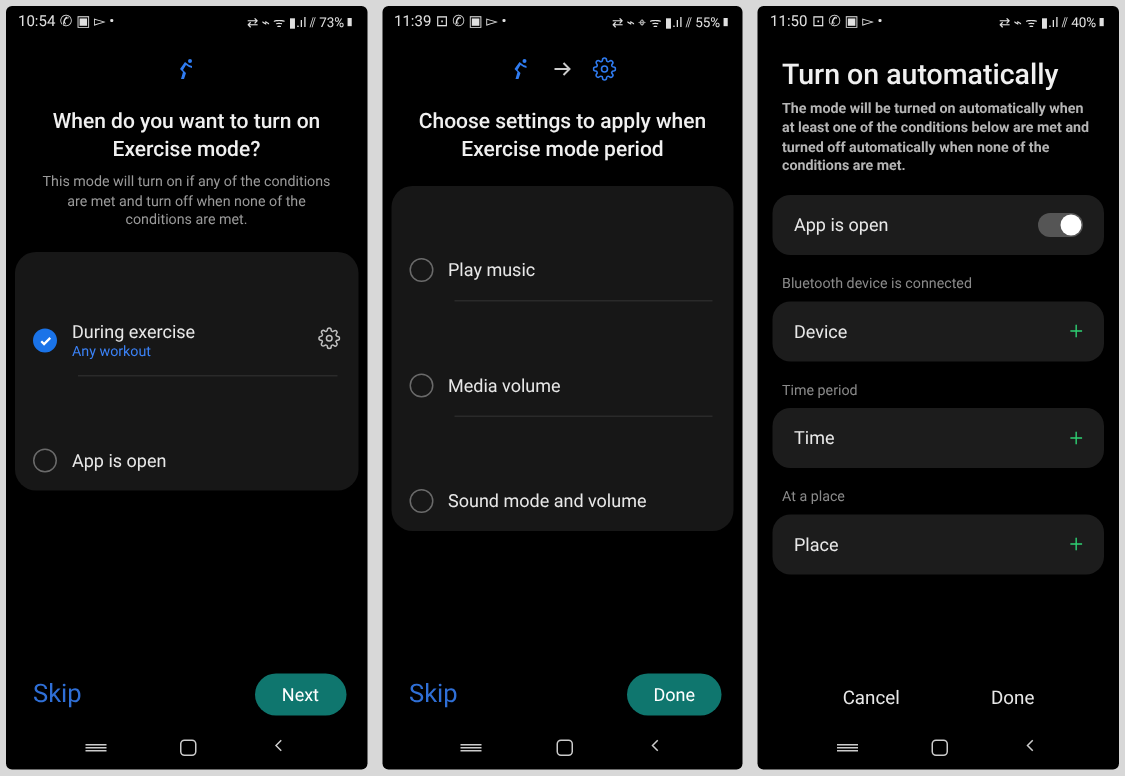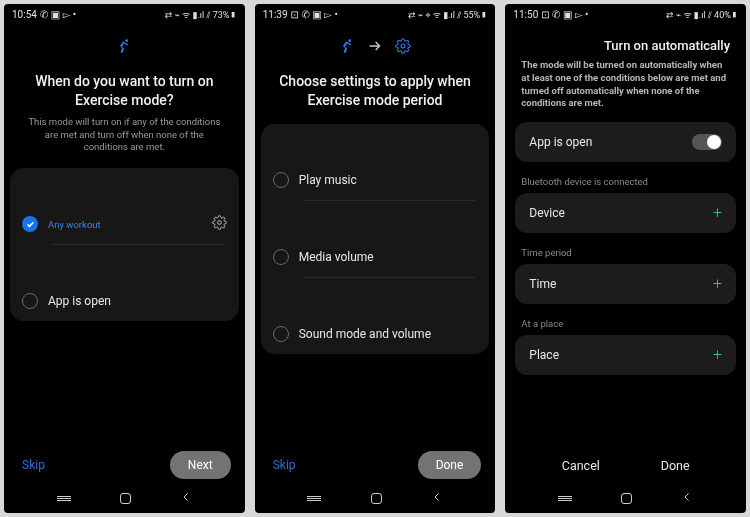--- a/index.html
+++ b/index.html
@@ -51,23 +51,23 @@
   .iconrow svg { width:16px; height:16px; }
   .title {
     font-size: 14px;
     font-weight: 500;
     text-align: center;
     padding: 12px 20px 6px;
     color: #f0f0f0;
     line-height:1.35;
   }
   .title-left {
-    font-size: 13px;
+    font-size: 19px;
     font-weight: 500;
-    text-align: right;
+    text-align: left;
     padding: 14px 16px 6px;
     color: #f0f0f0;
   }
   .subtitle {
     font-size: 9.5px;
     text-align: center;
     padding: 0 18px 14px;
     color: #9a9a9a;
     line-height:1.35;
   }
@@ -131,23 +131,23 @@
   .footer {
     display:flex; justify-content:space-between; align-items:center;
     padding: 0 14px 8px;
     margin-top:auto;
   }
   .footer-center {
     display:flex; justify-content:space-around; align-items:flex-end;
     padding: 8px 26px 8px;
     margin-top:auto;
   }
-  .link { color:#2f6fd6; font-size:12px; padding:6px 4px;}
+  .link { color:#2f6fd6; font-size:17px; padding:6px 4px;}
   .pill {
-    background:#737373; color:#fff; font-size:12px;
+    background:#0f766e; color:#fff; font-size:12px;
     padding: 7px 18px; border-radius:18px;
   }
   .fc-btn { color:#e8e8e8; font-size:12.5px; padding:6px 8px;}
   .navbar {
     height:26px; display:flex; justify-content:space-around; align-items:center;
     padding: 0 28px 4px;
   }
   .nav-recent { width:14px; height:2px; border-top:1.3px solid #ccc; border-bottom:1.3px solid #ccc; padding:1.5px 0;}
   .nav-recent::before{content:""; display:block; height:1.3px; background:#ccc;}
   .nav-home { width:11px; height:11px; border:1.3px solid #ccc; border-radius:3px;}
@@ -181,20 +181,21 @@
     <div class="subtitle">This mode will turn on if any of the conditions are met and turn off when none of the conditions are met.</div>
 
     <div class="card">
       <div class="row">
         <span class="check">
           <svg width="9" height="9" viewBox="0 0 24 24" fill="none" stroke="#fff" stroke-width="4">
               <path d="M4 12l5 5L20 6"></path>
             </svg>
         </span>
         <div class="row-text">
+          <span class="row-label">During exercise</span>
           <span class="row-sub">Any workout</span>
         </div>
         <span class="gear">
           <svg width="15" height="15" viewBox="0 0 24 24" fill="none" stroke="currentColor" stroke-width="1.6">
               <circle cx="12" cy="12" r="3"></circle>
               <path d="M19.4 15a1.7 1.7 0 0 0 .34 1.87l.06.06a2 2 0 1 1-2.83 2.83l-.06-.06a1.7 1.7 0 0 0-1.87-.34 1.7 1.7 0 0 0-1 1.55V21a2 2 0 0 1-4 0v-.09a1.7 1.7 0 0 0-1.11-1.55 1.7 1.7 0 0 0-1.87.34l-.06.06a2 2 0 1 1-2.83-2.83l.06-.06a1.7 1.7 0 0 0 .34-1.87 1.7 1.7 0 0 0-1.55-1H3a2 2 0 0 1 0-4h.09a1.7 1.7 0 0 0 1.55-1.11 1.7 1.7 0 0 0-.34-1.87l-.06-.06a2 2 0 1 1 2.83-2.83l.06.06a1.7 1.7 0 0 0 1.87.34H9a1.7 1.7 0 0 0 1-1.55V3a2 2 0 0 1 4 0v.09a1.7 1.7 0 0 0 1 1.55 1.7 1.7 0 0 0 1.87-.34l.06-.06a2 2 0 1 1 2.83 2.83l-.06.06a1.7 1.7 0 0 0-.34 1.87V9a1.7 1.7 0 0 0 1.55 1H21a2 2 0 0 1 0 4h-.09a1.7 1.7 0 0 0-1.55 1z"></path>
             </svg>
         </span>
       </div>
       <div class="divline"></div>

